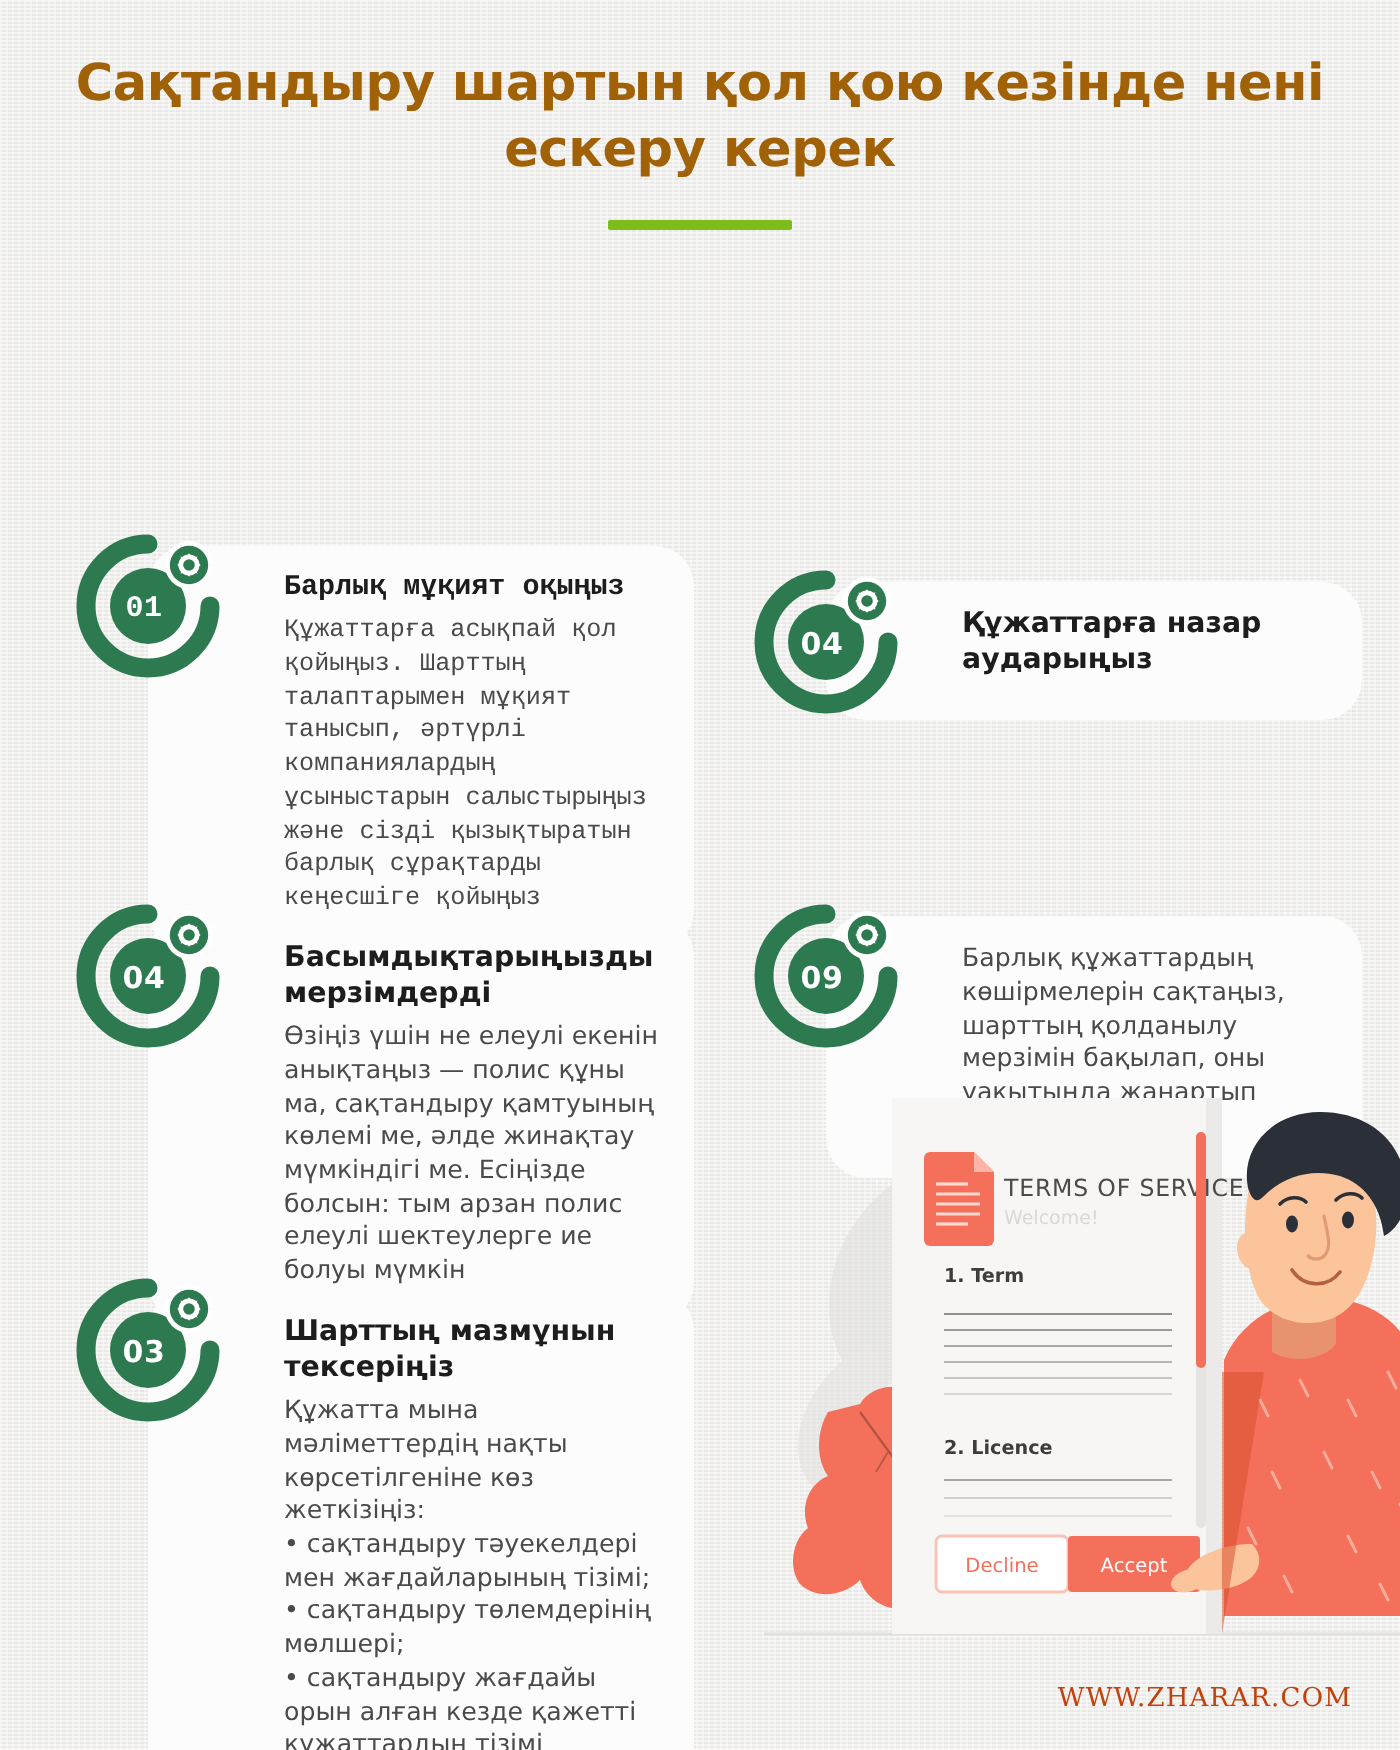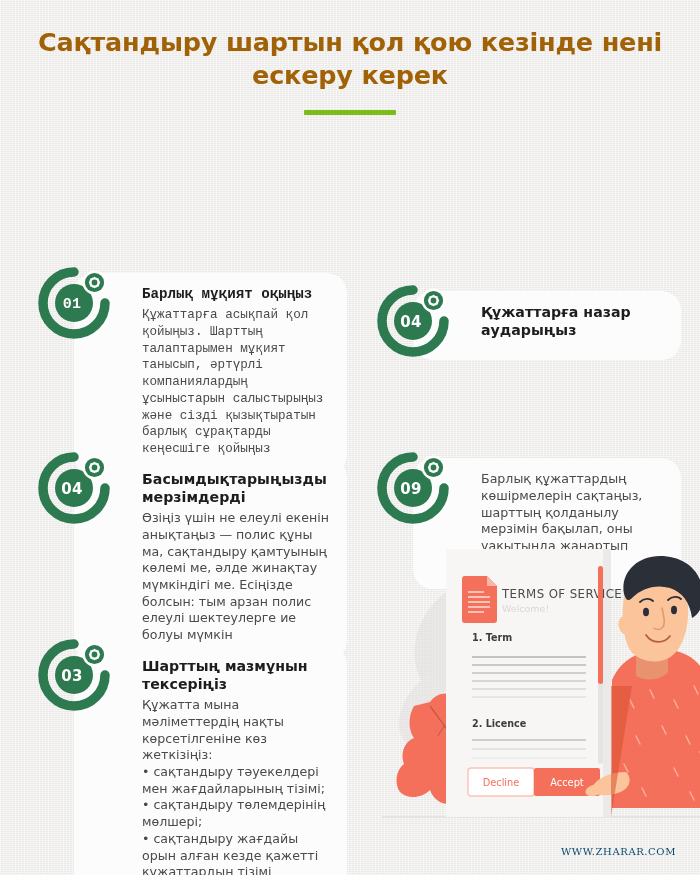--- a/index.html
+++ b/index.html
@@ -110,23 +110,23 @@
     text-align: right;
   }
   .illus svg { display: block; }
 
   
   .footer {
     position: absolute;
     right: 24px;
     bottom: 18px;
     font-family: "DejaVu Serif", "Liberation Serif", serif;
-    font-size: 10px;
+    font-size: 13px;
     letter-spacing: 0.6px;
-    color: #0c4a6e;
+    color: #c2410c;
   }
 </style>
 </head>
 <body>
 
 <div class="grain"></div>
 
 <div class="page">
 
   <div class="header">

